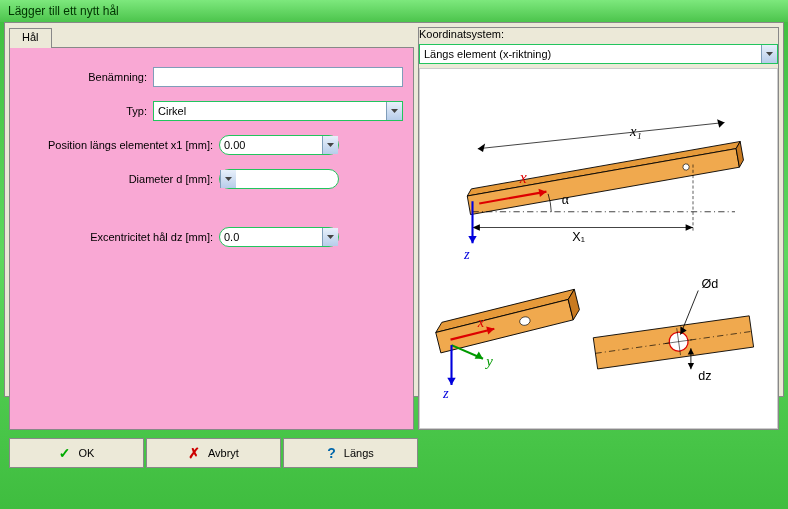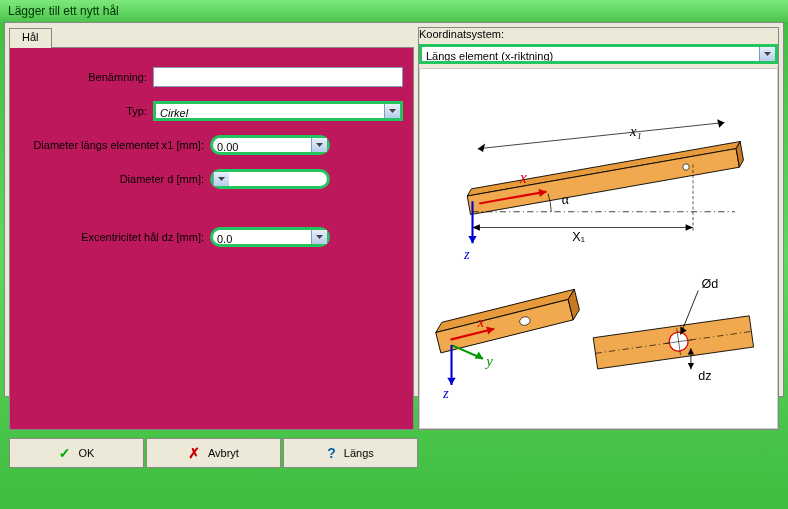--- a/index.html
+++ b/index.html
@@ -58,22 +58,22 @@
     padding: 2px 12px;
     font-size: 11px;
     margin-right: 2px;
     position: relative;
     top: 1px;
     z-index: 2;
   }
   .tab-body {
     flex: 1;
     border: 1px solid #888;
-    padding: 18px 10px 10px 10px;
-    background: #be185d;
+    padding: 18px 10px 10px 19px;
+    background: #f9a8d4;
   }
   .form-row {
     display: flex;
     align-items: center;
     margin-bottom: 12px;
     height: 22px;
   }
   .form-label {
     width: 190px;
     text-align: right;
@@ -85,24 +85,24 @@
     height: 20px;
     border: 1px solid #7f9db9;
     padding: 1px 3px;
     font-size: 11px;
     background: #fff;
   }
   .combo {
     flex: 0 0 170px;
     height: 20px;
     display: flex;
-    border: 3px solid #22c55e;
+    border: 1px solid #22c55e;
     background: #fff;
   }
-  .combo.wide { flex: 0 0 250px; font-style: italic; }
+  .combo.wide { flex: 0 0 250px; }
   .combo.short { flex: 0 0 120px; border-radius: 10px; }
   .combo-text {
     flex: 1;
     padding: 2px 4px;
     font-size: 11px;
     line-height: 14px;
     overflow: hidden;
     white-space: nowrap;
   }
   .combo-btn {
@@ -186,21 +186,21 @@
               <div class="combo-text">Cirkel</div>
               <div class="combo-btn">
                 <svg viewBox="0 0 7 4">
                     <path d="M0 0 L3.5 4 L7 0 Z" fill="#444"></path>
                   </svg>
               </div>
             </div>
           </div>
 
           <div class="form-row">
-            <div class="form-label">Diameter längs elementet x1 [mm]:</div>
+            <div class="form-label">Position längs elementet x1 [mm]:</div>
             <div class="combo short">
               <div class="combo-text">0.00</div>
               <div class="combo-btn">
                 <svg viewBox="0 0 7 4">
                     <path d="M0 0 L3.5 4 L7 0 Z" fill="#444"></path>
                   </svg>
               </div>
             </div>
           </div>
 

